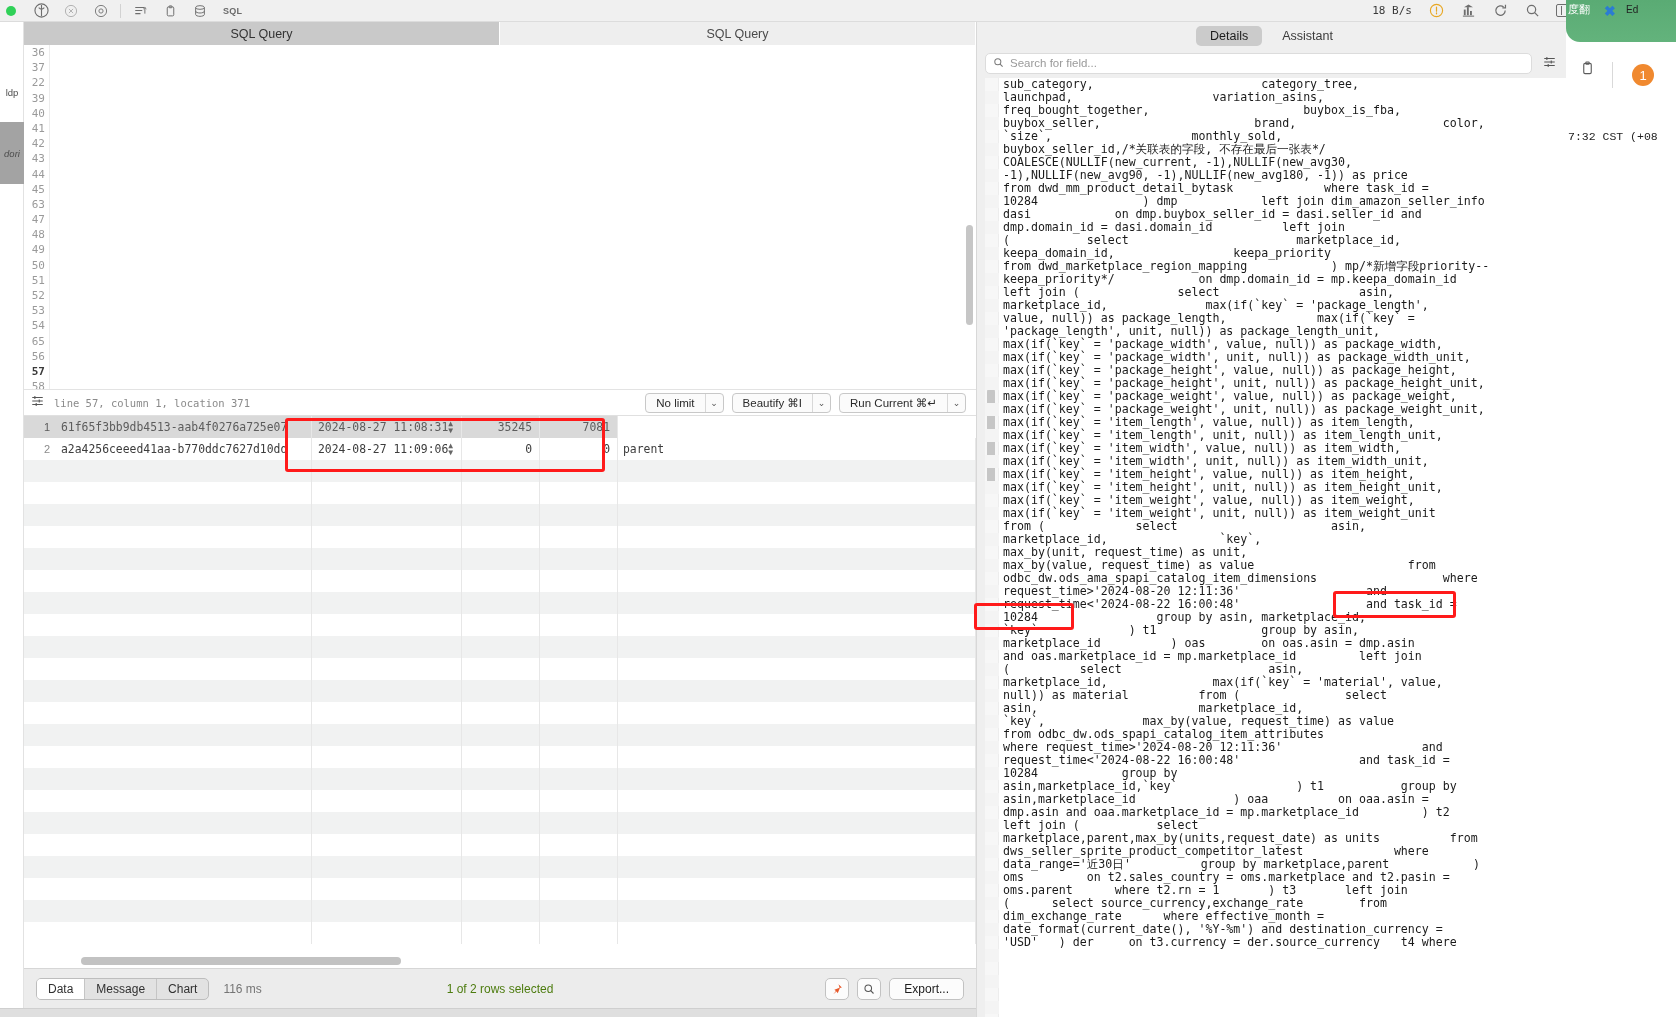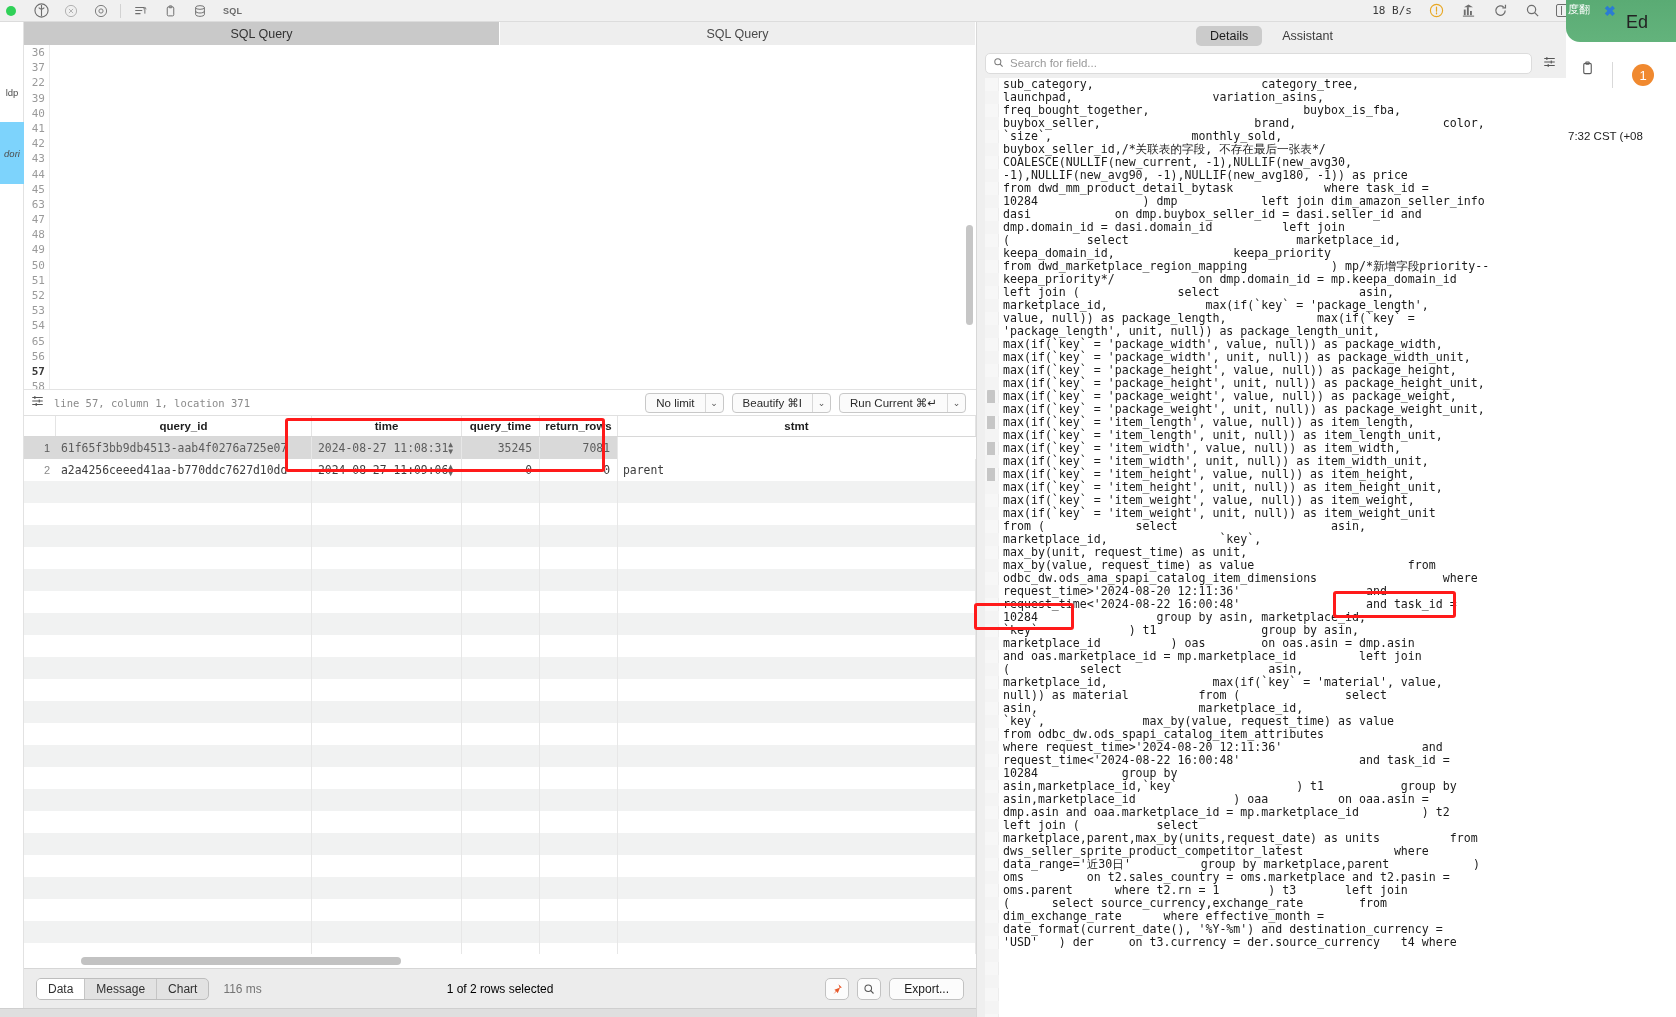--- a/index.html
+++ b/index.html
@@ -79,32 +79,32 @@
     border-bottom-left-radius: 14px;
   }
   .os-cn {
     position: absolute; left: 2px; top: 2px;
     font-size: 11px; color: #ffffff; font-family: "DejaVu Sans", sans-serif;
   }
   .os-x {
     position:absolute; left: 38px; top: 3px; font-size: 14px; color:#2b7cd3; font-weight:700;
   }
   .os-ed {
-    position:absolute; left: 60px; top: 12px; font-size: 18px; color:#222;
+    position:absolute; left: 60px; top: 4px; font-size: 10px; color:#222;
   }
   .os-body { position:absolute; left:0; top:42px; width:110px; bottom:0; background:#fff; }
   .os-badge {
     position:absolute; left: 66px; top: 22px; width: 22px; height: 22px;
     background: #f0892f; border-radius: 50%; color: #fff;
     font-size: 13px; display:flex; align-items:center; justify-content:center;
   }
   .os-icn { position:absolute; color:#5c5c5c; font-size: 15px; }
   .os-time {
     position:absolute; left: 2px; top: 88px;
-    font-family: Liberation Sans, sans-serif;
+    font-family: Liberation Mono, monospace;
     font-size: 11.5px; color: #222; white-space: nowrap;
   }
   .os-vline { position:absolute; left: 46px; top: 20px; width:1px; height: 26px; background:#d9d9d9; }
 
   
   .tabs-row {
     position: absolute; left: 24px; top: 22px;
     width: 952px; height: 23px;
     background: #e9e9e9;
     display: flex;
@@ -121,21 +121,21 @@
   
   .rail {
     position: absolute; left: 0; top: 22px; width: 24px; bottom: 0;
     background: #ffffff; border-right: 1px solid #e2e2e2;
   }
   .rail-item {
     position: absolute; left: 0; width: 24px;
     font-size: 9.5px; color: #4c4c4c;
     display: flex; align-items: center; justify-content: center;
   }
-  .rail-item.shade { background: #7dd3fc; font-style: italic; }
+  .rail-item.shade { background: #a3a3a3; font-style: italic; }
 
   
   .editor {
     position: absolute; left: 24px; top: 45px;
     width: 952px; height: 345px;
     background: #ffffff;
     border-bottom: 1px solid #e3e3e3;
     overflow: hidden;
   }
   .gutter {
@@ -258,21 +258,21 @@
   }
   .seg div {
     padding: 0 11px; display:flex; align-items:center;
     font-size: 12px; color: #303030; border-right: 1px solid #c5c5c5;
   }
   .seg div:last-child { border-right: none; }
   .seg div.on { background: #ffffff; }
   .ms { font-size: 12px; color: #757575; margin-left: 14px; }
   .rows-sel {
     position: absolute; left: 0; right: 0; text-align: center;
-    font-size: 12px; color: #000000; pointer-events: none;
+    font-size: 12px; color: #4d7c0f; pointer-events: none;
   }
   .bb-right { margin-left: auto; display:flex; align-items:center; gap: 8px; z-index: 2;}
   .sqbtn {
     width: 24px; height: 22px; border: 1px solid #c2c2c2; border-radius: 5px;
     background: #fcfcfc; display:flex; align-items:center; justify-content:center;
     font-size: 12px; color: #555;
   }
   .sqbtn.pin { color: #e8592b; }
   .exp-btn {
     height: 22px; border: 1px solid #c2c2c2; border-radius: 5px;
@@ -504,28 +504,20 @@
         <div class="car">⌄</div>
       </div>
       <div class="btn-combo">
         <div class="lbl">Run Current ⌘↵</div>
         <div class="car">⌄</div>
       </div>
     </div>
   </div>
 
   <div class="grid">
-    <div class="grid-head">
-      <div class="gh c-idx"></div>
-      <div class="gh c-qid">query_id</div>
-      <div class="gh c-time">time</div>
-      <div class="gh c-qt">query_time</div>
-      <div class="gh c-rr">return_rows</div>
-      <div class="gh c-stmt">stmt</div>
-    </div>
 
     <div class="grow even sel">
       <div class="gc idx c-idx">1</div>
       <div class="gc txt c-qid">61f65f3bb9db4513-aab4f0276a725e07</div>
       <div class="gc timecell c-time">
         <span>2024-08-27 11:08:31</span>
         <span class="stepper">▲<br>▼</span>
       </div>
       <div class="gc num c-qt">35245</div>
       <div class="gc num c-rr">7081</div>

